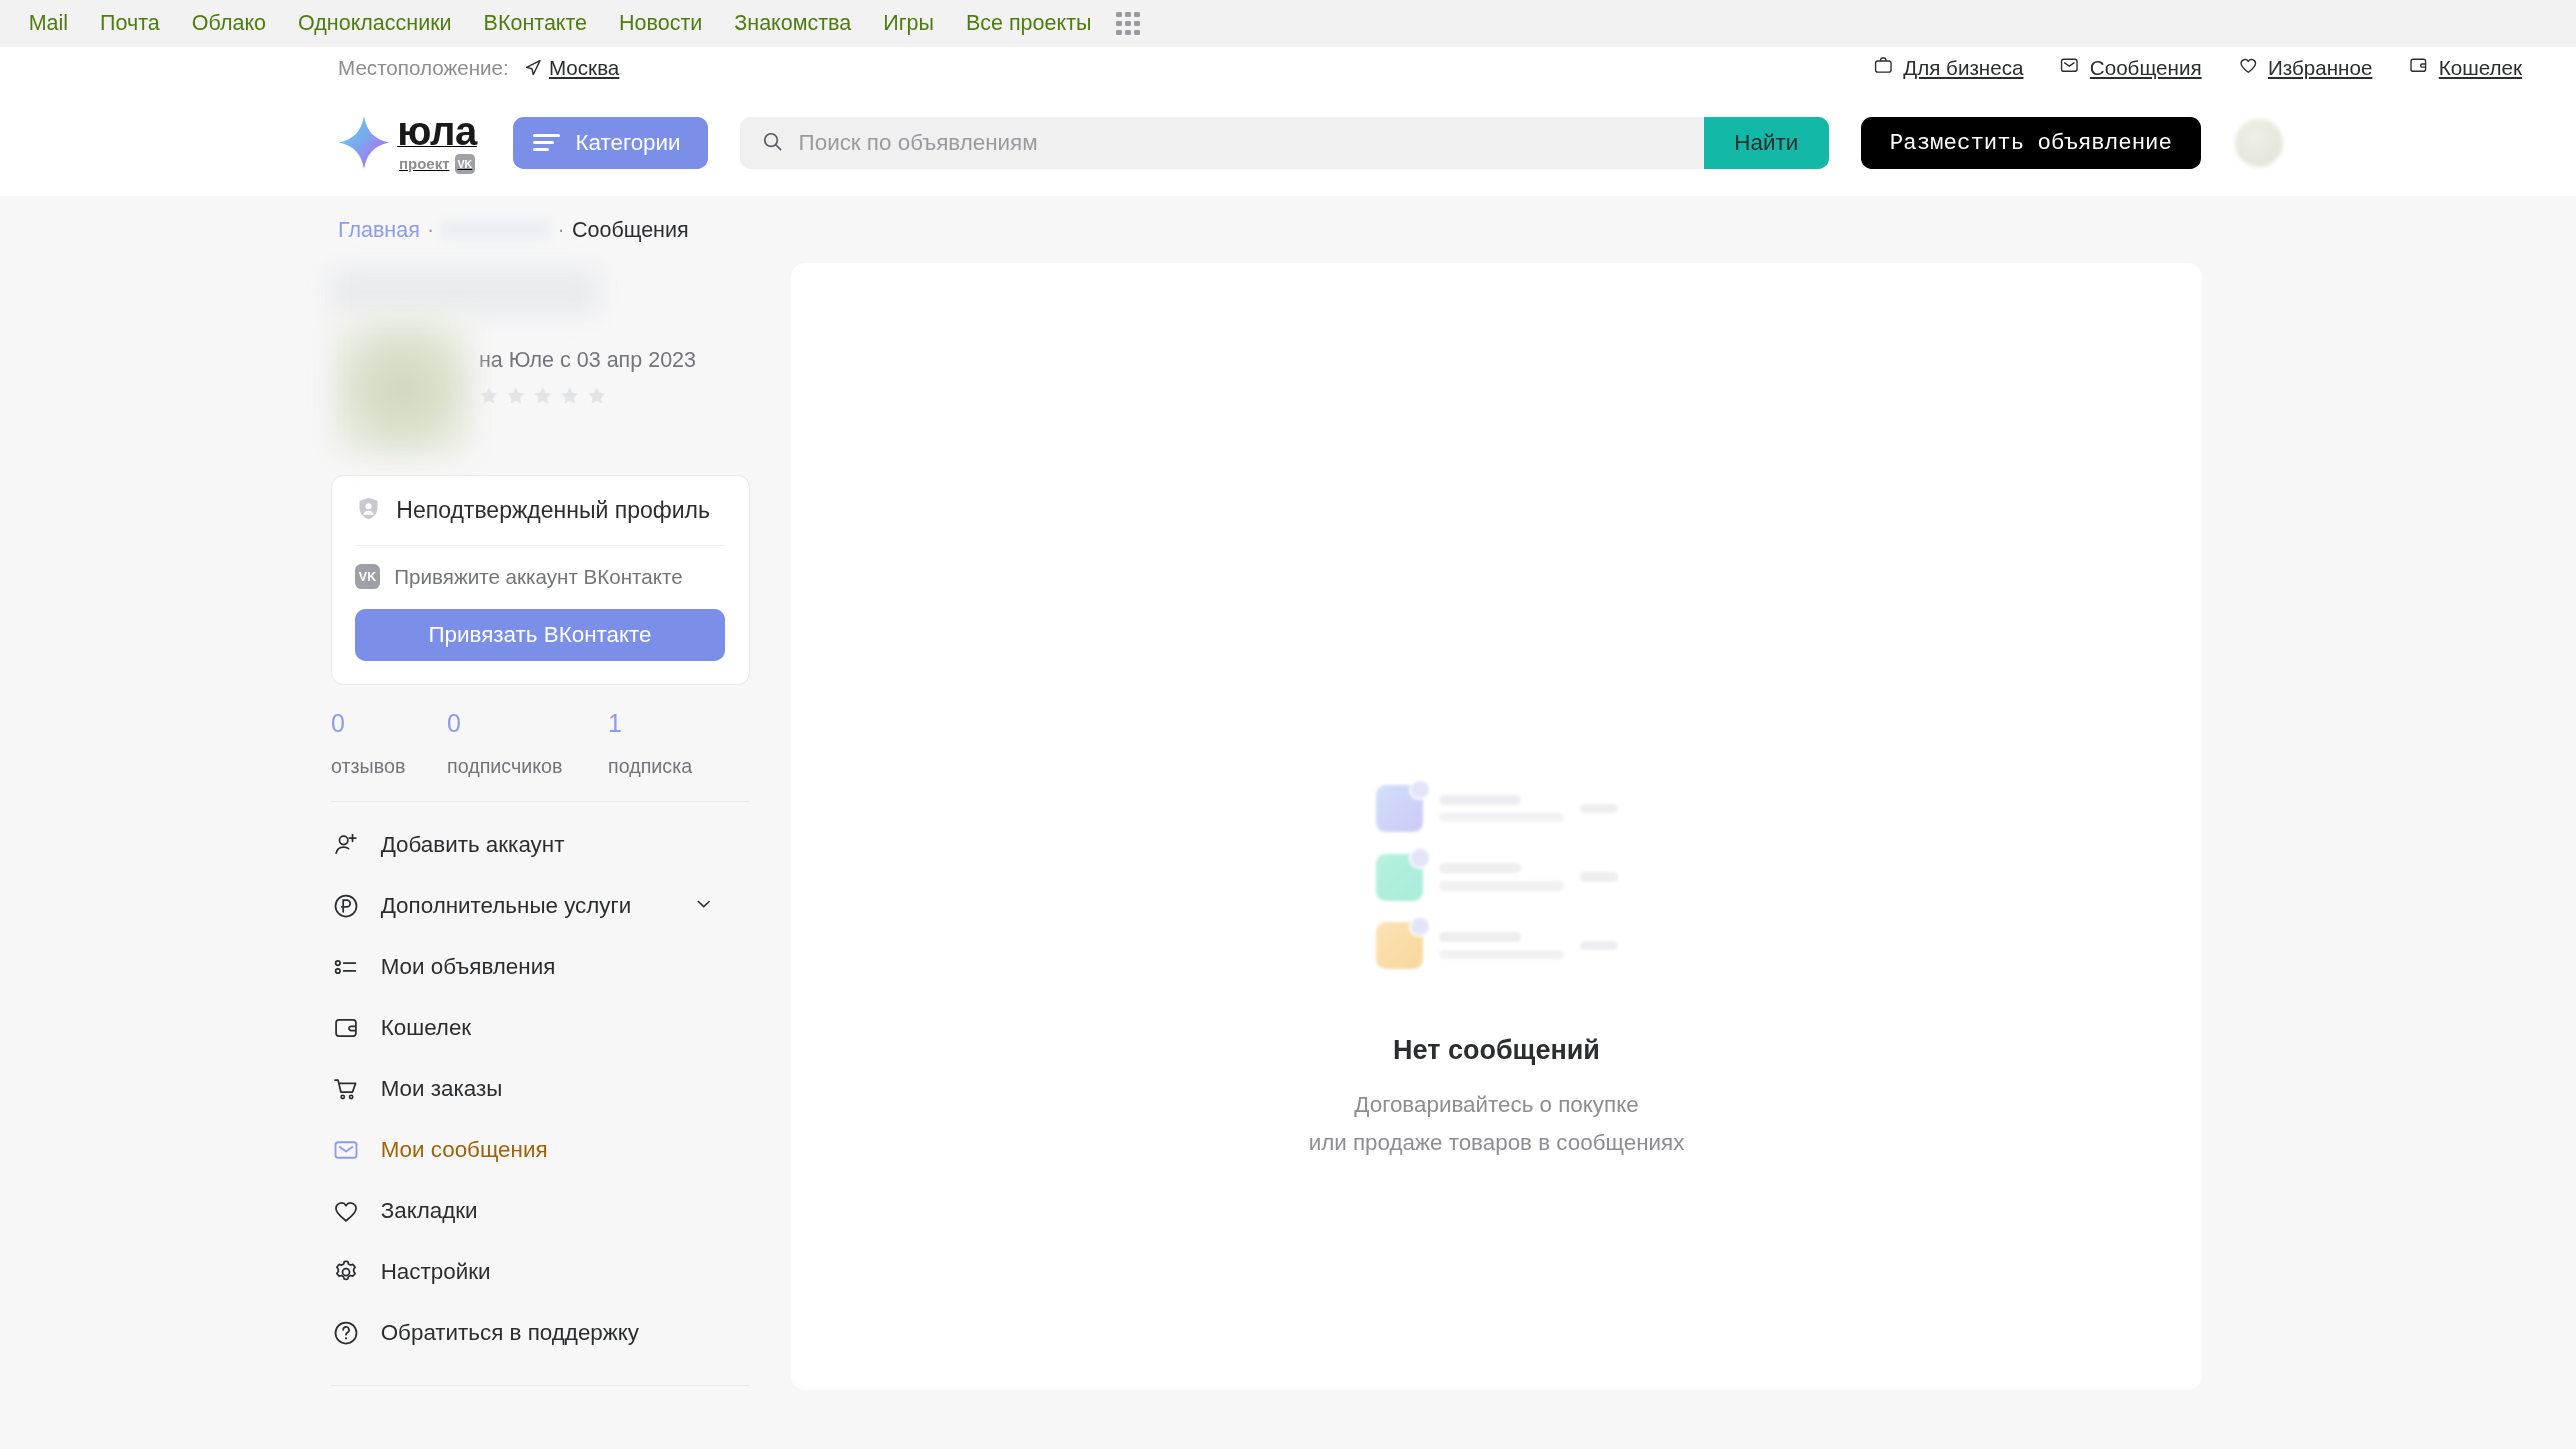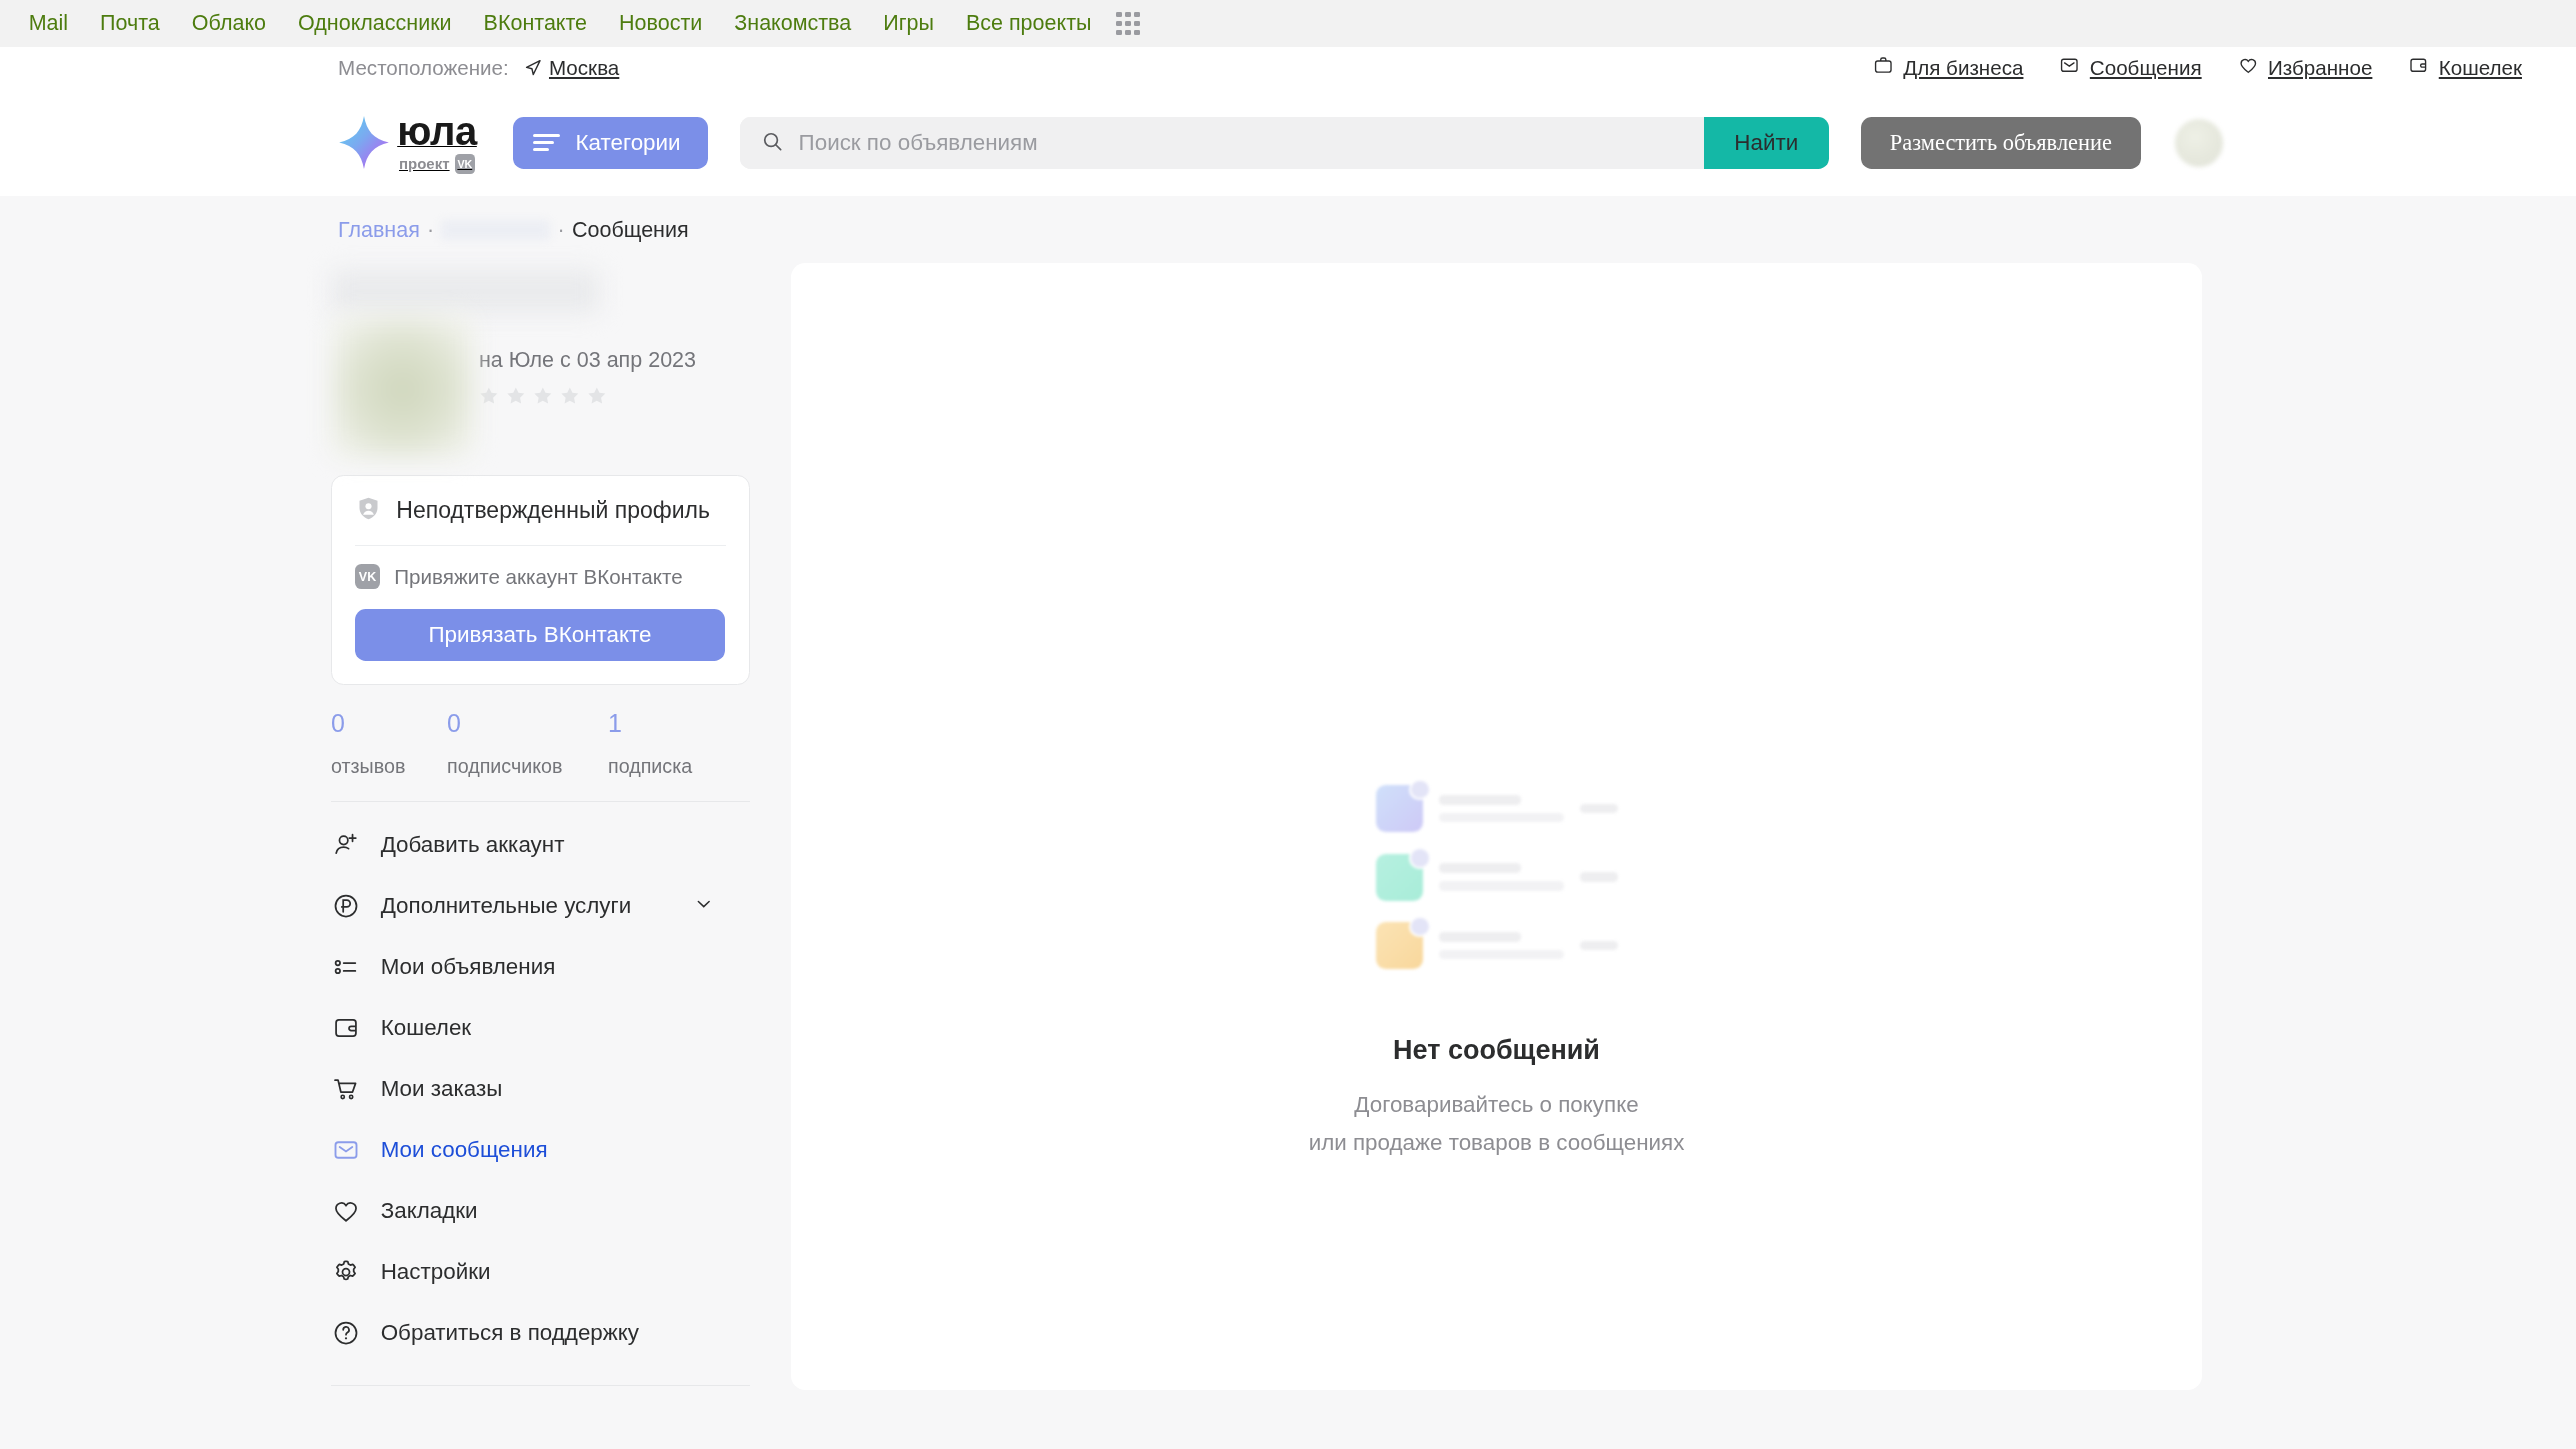--- a/index.html
+++ b/index.html
@@ -130,22 +130,22 @@
   .search-input::placeholder { color: #9a9ba0; }
   .search-submit {
     width: 125px; border: none; background: #14b8a6;
     font-family: "Liberation Sans", sans-serif;
     font-size: 22.4px; color: #2c2d2e; cursor: pointer;
   }
 
   .post-btn {
     margin-left: 32px;
     height: 52px; padding: 0 29px;
-    background: #737373; border: none; border-radius: 10.7px;
-    font-family: Liberation Serif, serif;
+    background: #000000; border: none; border-radius: 10.7px;
+    font-family: Liberation Mono, monospace;
     font-size: 22.4px; color: #fff; cursor: pointer;
     white-space: nowrap;
   }
   .avatar-top {
     margin-left: 34px;
     width: 48px; height: 48px; border-radius: 50%;
     background: radial-gradient(circle at 42% 38%, #eef0e6 0%, #e6e8dd 55%, #e2e4da 100%);
     filter: blur(2.2px);
     cursor: pointer; flex: 0 0 auto;
   }
@@ -248,21 +248,21 @@
     display: flex; align-items: center;
     height: 61px; gap: 19.7px;
     cursor: pointer;
     color: #2c2d2e;
   }
   .menu-item .mi-icon {
     width: 30px; height: 30px; flex: 0 0 30px;
     display: flex; align-items: center; justify-content: center;
   }
   .mi-label { font-size: 22.4px; }
-  .menu-item.active { color: #1d4ed8; }
+  .menu-item.active { color: #a16207; }
   .mi-chev { margin-left: auto; margin-right: 36px; }
   .menu-bottom-divider {
     margin-top: 21.5px; height: 0.9px; background: #e7e8ea; width: 419px;
   }
 
   
   .content {
     margin-left: 31px;
     background: #ffffff;
     border-radius: 14.3px;

